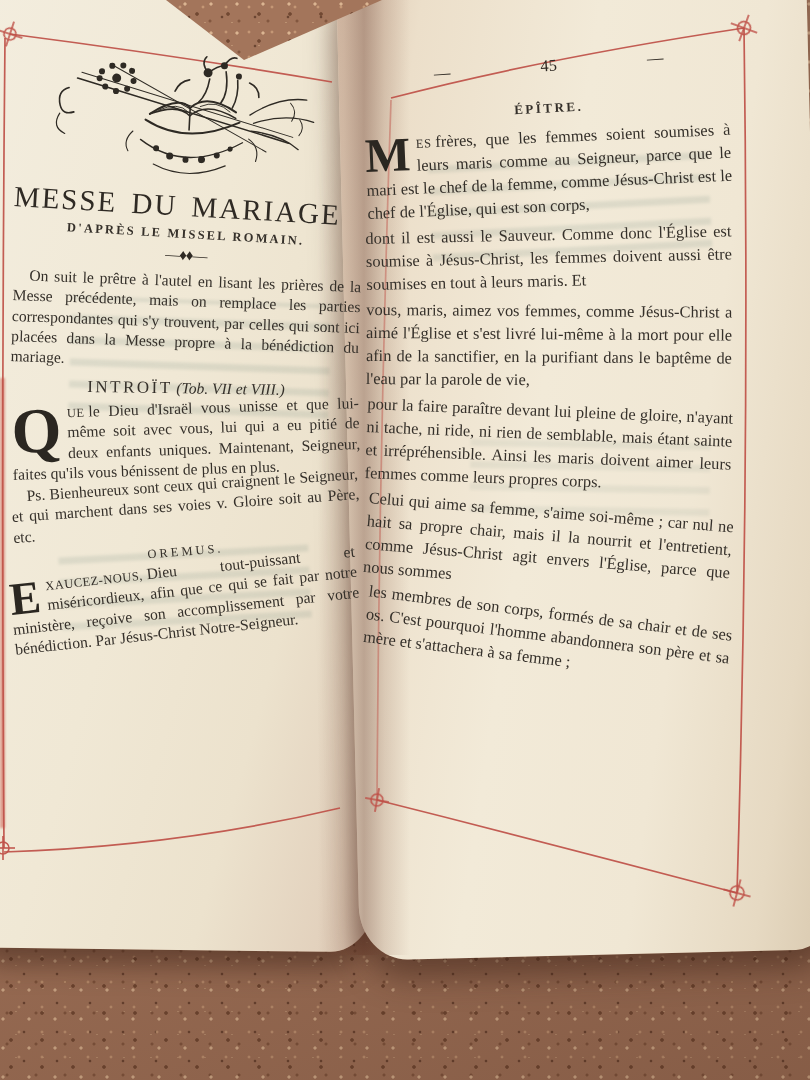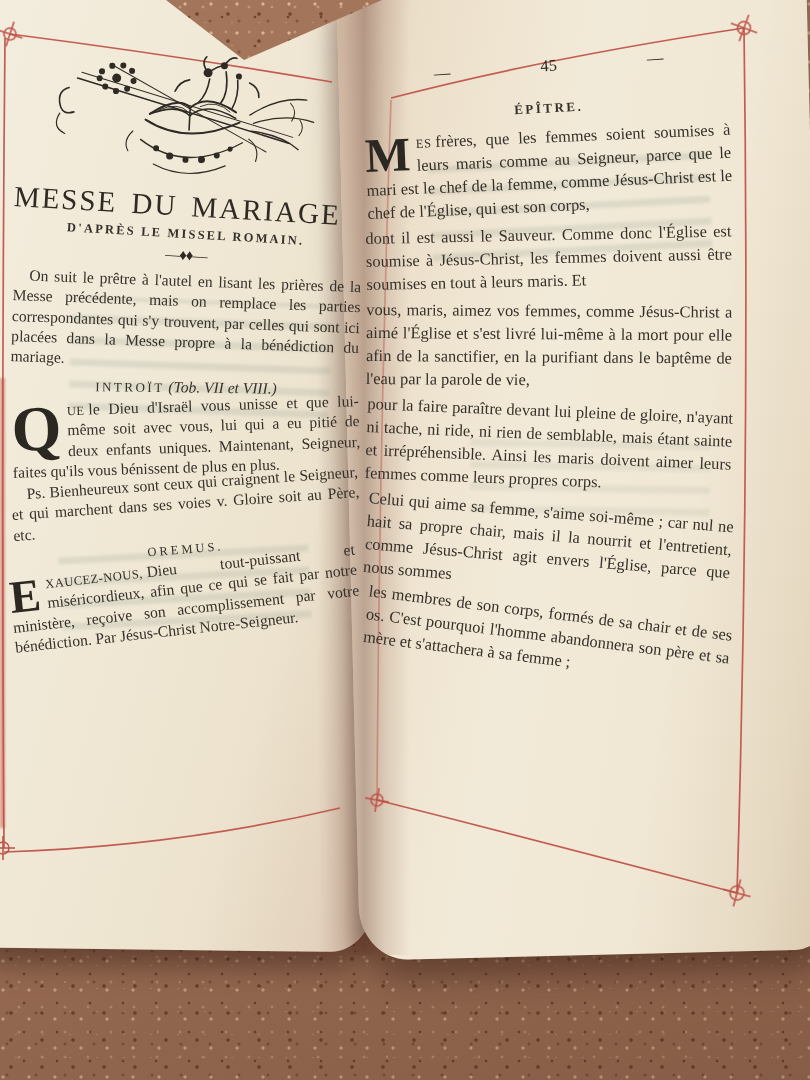--- a/index.html
+++ b/index.html
@@ -58,21 +58,21 @@
   .center{text-align:center;}
 
   #engraving{display:block;margin:0 0 0 26px;transform:rotate(3deg);}
   #mass-title{font-size:29px;letter-spacing:2px;word-spacing:5px;margin:6px 0 4px 2px;
     transform:rotate(3.3deg);white-space:nowrap;color:#2f2a24;}
   #subtitle{font-size:12.5px;font-weight:bold;letter-spacing:2.2px;margin:2px 0 0 0;
     transform:rotate(3.3deg);}
   #divider{font-size:15px;letter-spacing:-1px;margin:6px 0 10px 0;transform:rotate(3deg);color:#2f2a24;}
   #intro-para{transform:rotate(2deg);text-indent:16px;margin-bottom:10px;}
   #introit-head{font-size:15px;margin:4px 0 8px 0;transform:rotate(.8deg);}
-  #introit-head .sc{letter-spacing:2.5px;font-size:13px;}
+  #introit-head .sc{letter-spacing:2.5px;font-size:17px;}
   #introit-head .ref{font-style:italic;font-size:15.5px;}
   #q-para{transform:rotate(-1.8deg);}
   #ps-para{transform:rotate(-3.8deg);text-indent:16px;margin-top:2px;}
   #oremus-head{font-size:12.5px;letter-spacing:3px;margin:10px 0 6px 0;transform:rotate(-4.5deg);}
   #e-para{transform:rotate(-6.2deg);margin-top:2px;}
 
   #pageno-row{width:230px;margin-left:68px;font-size:16.5px;transform:rotate(-4deg);
     display:flex;justify-content:space-between;color:#2f2a24;}
   #epitre-head{font-size:13px;letter-spacing:2.5px;font-weight:bold;margin:26px 0 8px 0;
     transform:rotate(-3deg);}

